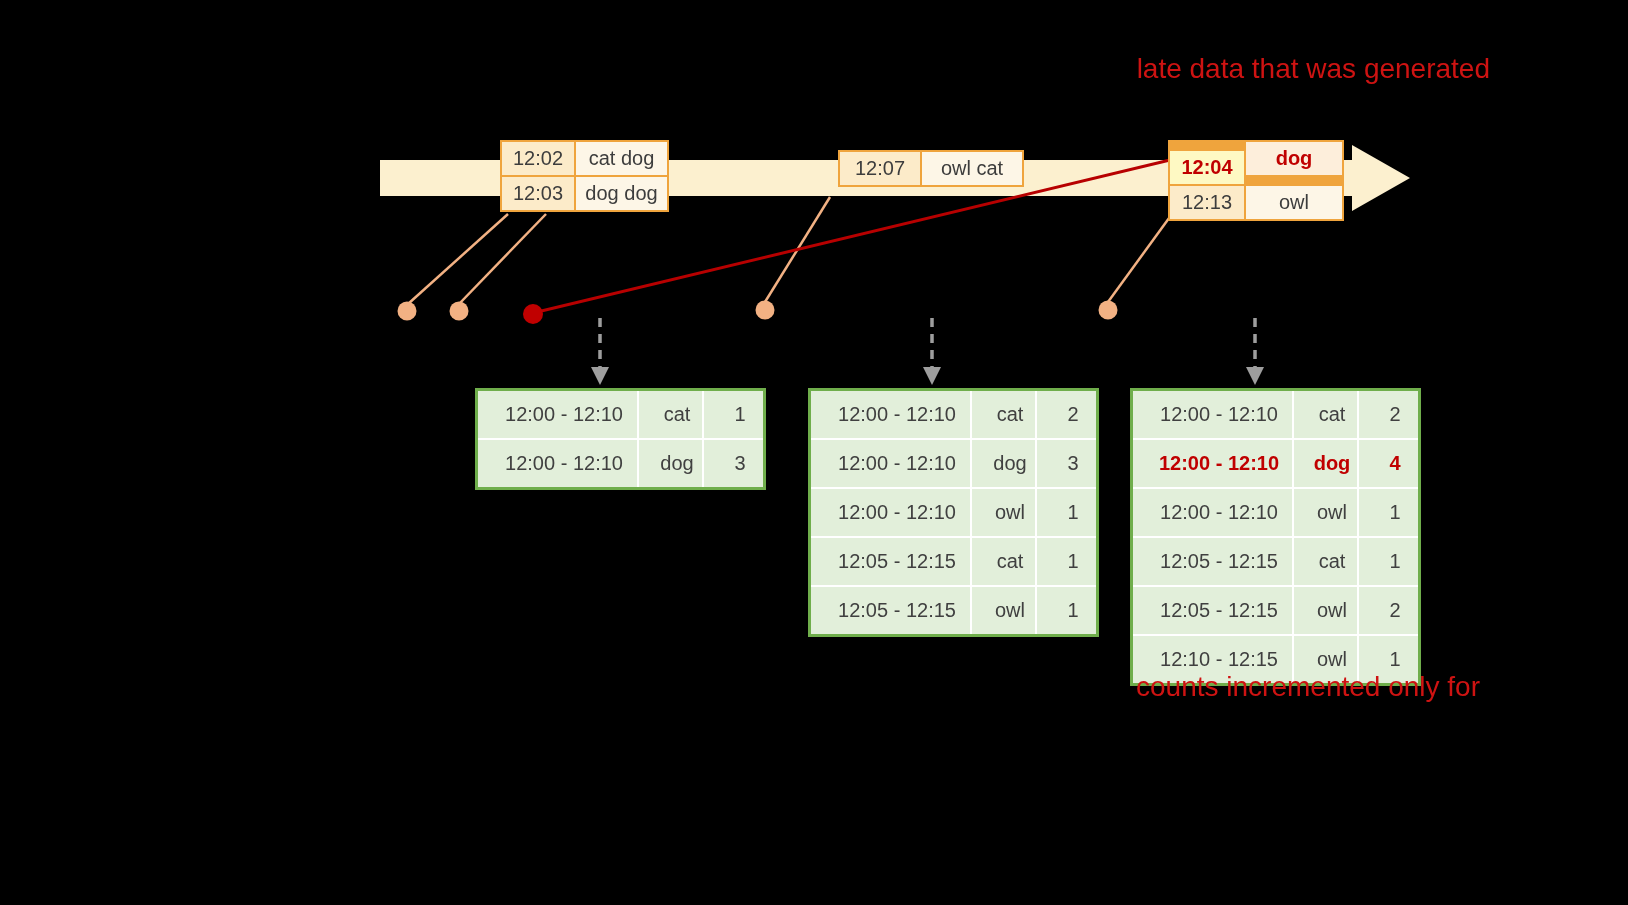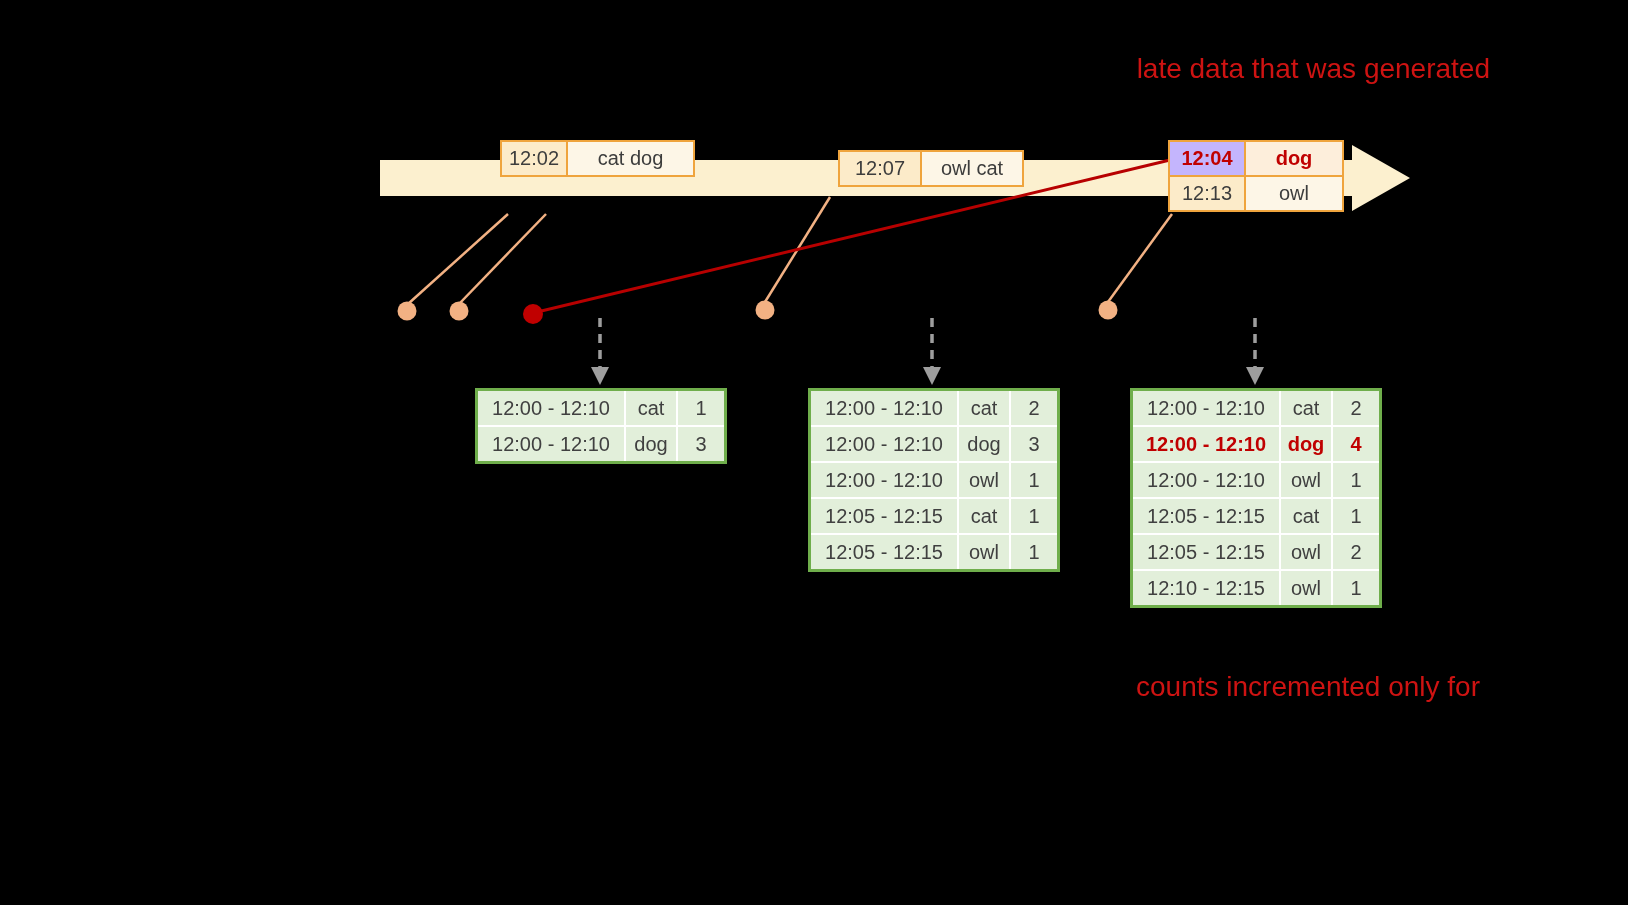--- a/index.html
+++ b/index.html
@@ -14,40 +14,40 @@
   .event-box{
     position:absolute;z-index:3;
     display:flex;flex-direction:column;gap:2px;
     background:#efa43d;border:2px solid #efa43d;
   }
   .ev-row{display:flex;gap:2px;}
   .ev-cell{
     display:flex;align-items:center;justify-content:center;
     height:33px;font-size:20px;color:#3d3d3d;
   }
-  .ev-time{background:#fcebc9;width:64px;}
-  .ev-word{background:#fdf6e7;width:125px;}
+  .ev-time{background:#fcebc9;width:72px;}
+  .ev-word{background:#fdf6e7;width:91px;}
   #event-box-2 .ev-time{width:80px;}
   #event-box-2 .ev-word{width:100px;}
   #event-box-3 .ev-time{width:74px;}
   #event-box-3 .ev-word{width:96px;}
-  .ev-row.highlight .ev-time{background:#c4b5fd;}
+  .ev-row.highlight .ev-time{background:#fef9c3;margin-top:9px;}
   .ev-row.highlight .ev-word{background:#fdeedb;}
   .ev-row.highlight .ev-cell{color:#c00000;font-weight:700;}
 
   
   .result-table{
     position:absolute;z-index:3;
     display:flex;flex-direction:column;gap:2px;
     background:#ffffff;border:3px solid #6fae4b;
   }
   .rrow{display:flex;gap:2px;}
   .rcell{
     display:flex;align-items:center;justify-content:center;
-    height:34px;background:#e2efda;color:#404040;font-size:20px;
+    height:47px;background:#e2efda;color:#404040;font-size:20px;padding-left:13px;
   }
   .rwin{width:146px;}
   .rword{width:50px;}
   .rcount{width:46px;}
   .rrow.highlight .rcell{color:#c00000;font-weight:700;}
 
   
   .note{
     position:absolute;z-index:4;
     color:#ce1312;font-size:28px;line-height:38px;text-align:right;
@@ -93,20 +93,24 @@
 
 <div class="note" style="left:1030px;top:630px;width:450px;margin-top:38px;">
   <div>counts incremented only for</div>
 </div>
 
 <div id="event-box-1" class="event-box" style="left:500px;top:140px;">
   <div class="ev-row">
     <div class="ev-cell ev-time">12:02</div>
     <div class="ev-cell ev-word">cat dog</div>
   </div>
+  <div class="ev-row">
+    <div class="ev-cell ev-time">12:03</div>
+    <div class="ev-cell ev-word">dog dog</div>
+  </div>
 </div>
 
 <div id="event-box-2" class="event-box" style="left:838px;top:150px;">
   <div class="ev-row">
     <div class="ev-cell ev-time">12:07</div>
     <div class="ev-cell ev-word">owl cat</div>
   </div>
 </div>
 
 <div id="event-box-3" class="event-box" style="left:1168px;top:140px;">

